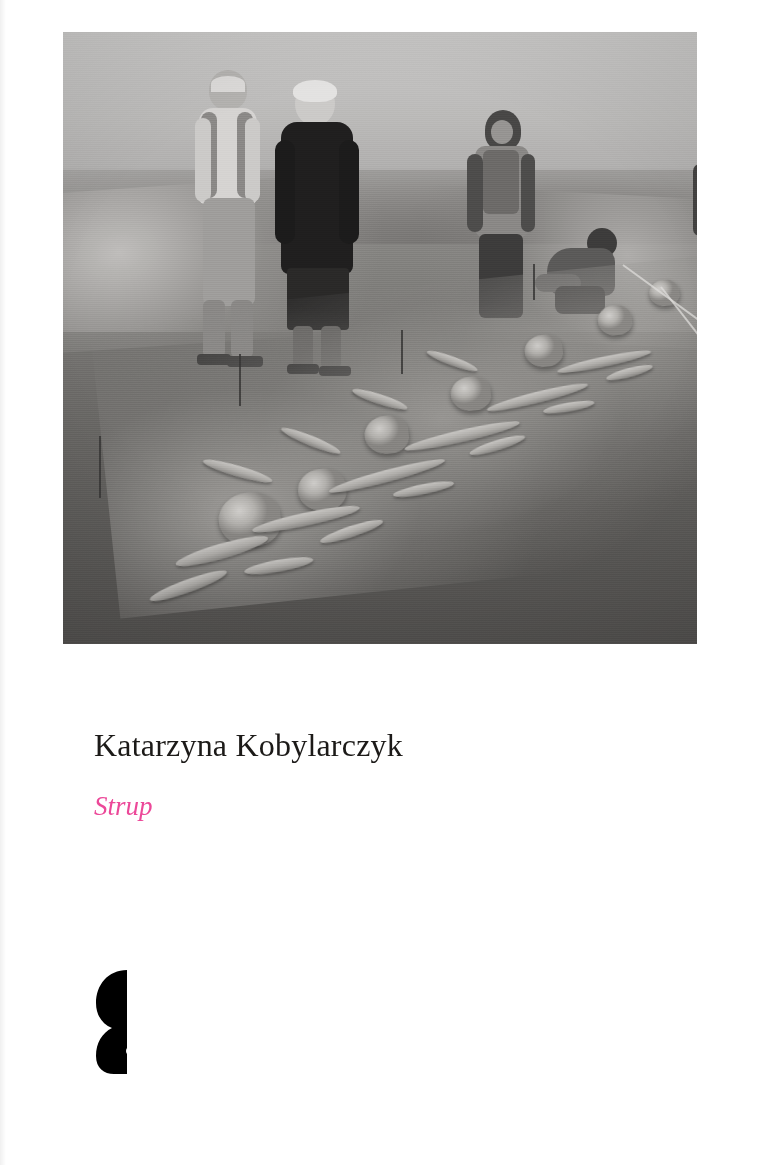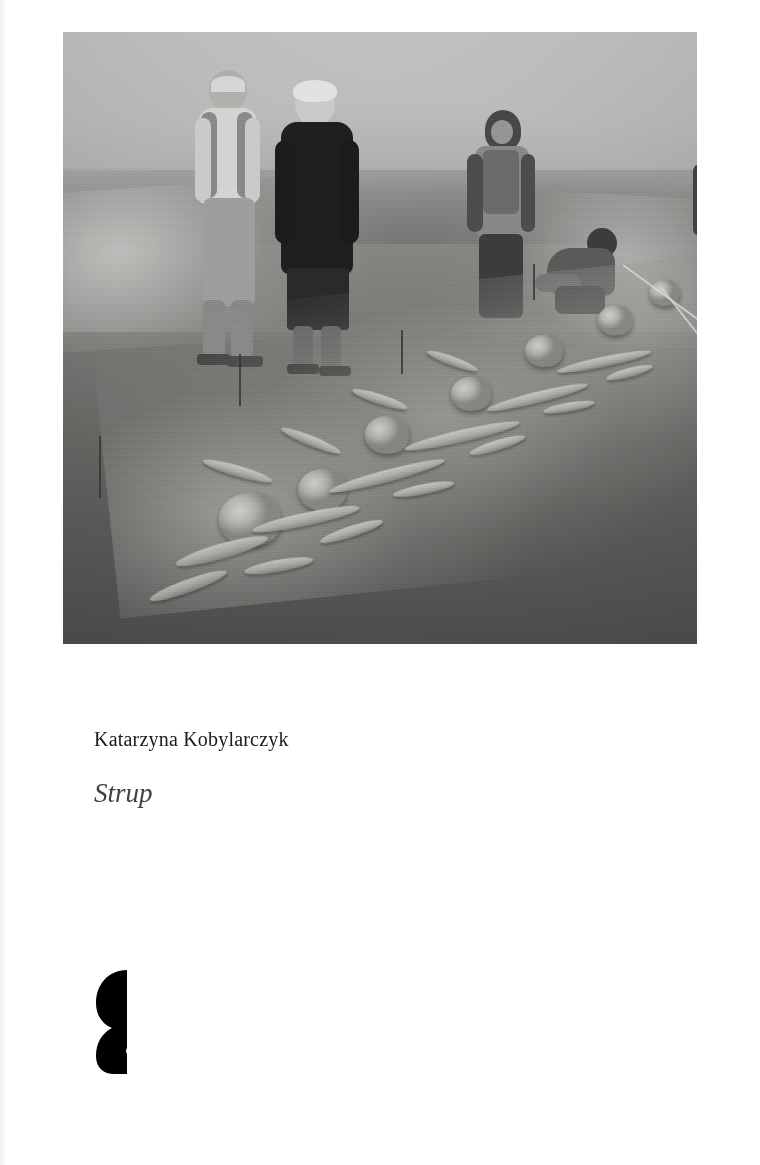--- a/index.html
+++ b/index.html
@@ -153,33 +153,33 @@
 
   
   .text-block {
     position: absolute;
     left: 94px;
     top: 728px;
     width: 560px;
   }
   .author {
     font-family: "Liberation Serif", serif;
-    font-size: 20px;
+    font-size: 32px;
     line-height: 1.1;
     color: #1c1a18;
     letter-spacing: .2px;
     margin: 0 0 29px 0;
     font-weight: 400;
   }
   .title {
     font-family: "Liberation Serif", serif;
     font-style: italic;
     font-size: 27px;
     line-height: 1.1;
-    color: #404040;
+    color: #ec4899;
     margin: 0 0 21px 0;
     font-weight: 400;
   }
   .subtitle {
     font-family: "Liberation Serif", serif;
     font-style: italic;
     font-size: 21px;
     line-height: 1.15;
     color: #1c1a18;
     margin: 0;

